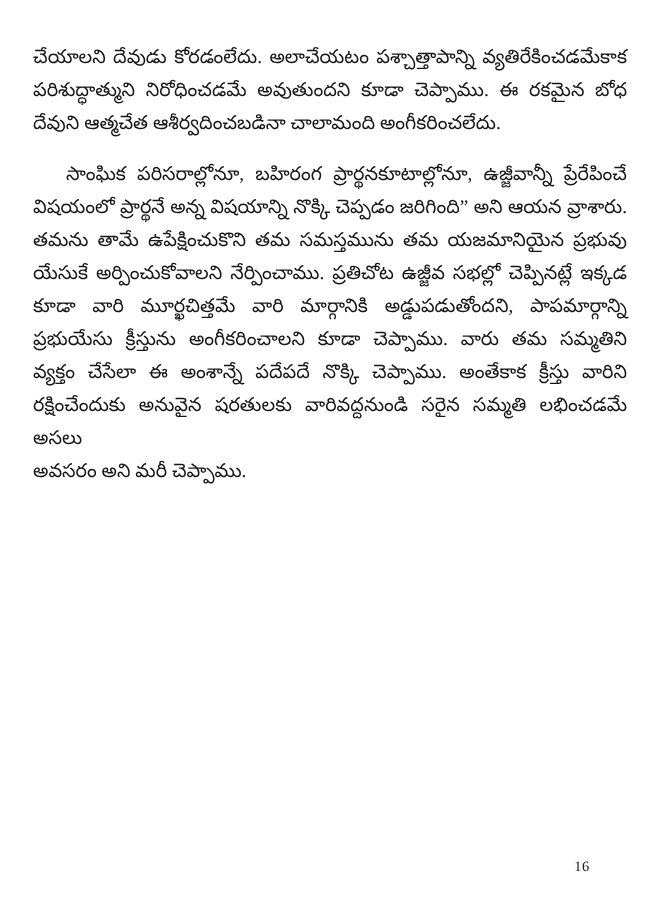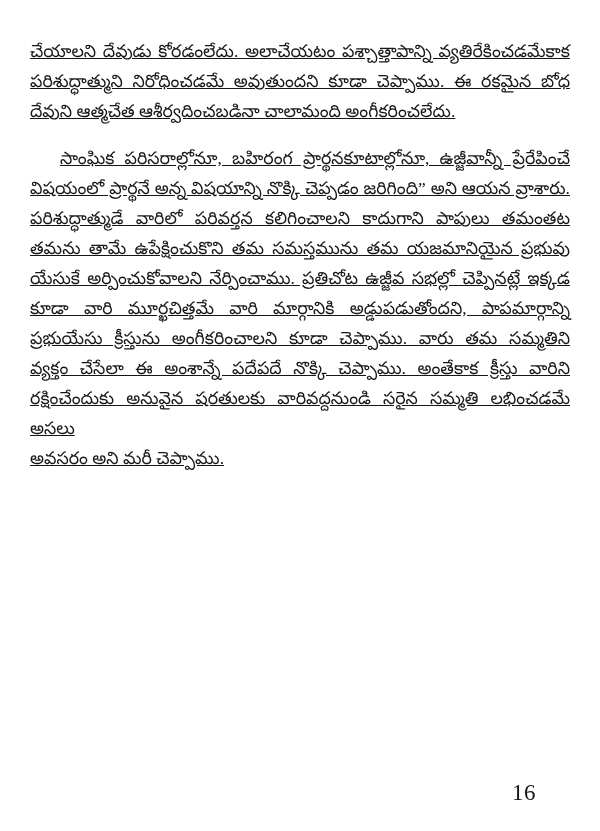--- a/index.html
+++ b/index.html
@@ -20,60 +20,58 @@
   }
   .text-block {
     position: absolute;
     left: 30px;
     top: 36px;
     width: 540px;
   }
   .para {
     margin: 0 0 17px 0;
     padding: 0;
-    text-decoration: underline;
   }
   .line {
     display: block;
     font-size: 17.5px;
     line-height: 30px;
     text-align: justify;
     text-align-last: justify;
     font-weight: 500;
   }
   .line.last {
     text-align: center;
     text-align-last: left;
   }
   .para.indent .line:first-child {
     text-indent: 30px;
   }
   .page-number {
     position: absolute;
     top: 780px;
     right: 64px;
-    font-size: 23px;
+    font-size: 13px;
     letter-spacing: 0.5px;
     font-family: "Liberation Serif", serif;
   }
 </style>
 </head>
 <body>
 
 <div class="page" style="background: rgb(255, 255, 255); color: rgb(22, 22, 22);">
   <main class="text-block">
       <p class="para">
         <span class="line">చేయాలని దేవుడు కోరడంలేదు. అలాచేయటం పశ్చాత్తాపాన్ని వ్యతిరేకించడమేకాక</span>
         <span class="line">పరిశుద్ధాత్ముని నిరోధించడమే అవుతుందని కూడా చెప్పాము. ఈ రకమైన బోధ</span>
         <span class="line last">దేవుని ఆత్మచేత ఆశీర్వదించబడినా చాలామంది అంగీకరించలేదు.</span>
       </p>
       <p class="para indent">
         <span class="line">సాంఘిక పరిసరాల్లోనూ, బహిరంగ ప్రార్థనకూటాల్లోనూ, ఉజ్జీవాన్నీ ప్రేరేపించే</span>
         <span class="line">విషయంలో ప్రార్థనే అన్న విషయాన్ని నొక్కి చెప్పడం జరిగింది” అని ఆయన వ్రాశారు.</span>
-        <span class="line">పరిశుద్ధాత్ముడే వారిలో పరివర్తన కలిగించాలని కాదుగాని పాపులు తమంతట</span>
         <span class="line">తమను తామే ఉపేక్షించుకొని తమ సమస్తమును తమ యజమానియైన ప్రభువు</span>
         <span class="line">యేసుకే అర్పించుకోవాలని నేర్పించాము. ప్రతిచోట ఉజ్జీవ సభల్లో చెప్పినట్లే ఇక్కడ</span>
         <span class="line">కూడా వారి మూర్ఖచిత్తమే వారి మార్గానికి అడ్డుపడుతోందని, పాపమార్గాన్ని</span>
         <span class="line">ప్రభుయేసు క్రీస్తును అంగీకరించాలని కూడా చెప్పాము. వారు తమ సమ్మతిని</span>
         <span class="line">వ్యక్తం చేసేలా ఈ అంశాన్నే పదేపదే నొక్కి చెప్పాము. అంతేకాక క్రీస్తు వారిని</span>
         <span class="line">రక్షించేందుకు అనువైన షరతులకు వారివద్దనుండి సరైన సమ్మతి లభించడమే అసలు</span>
         <span class="line last">అవసరం అని మరీ చెప్పాము.</span>
       </p>
     </main>
   <div class="page-number">16</div>

